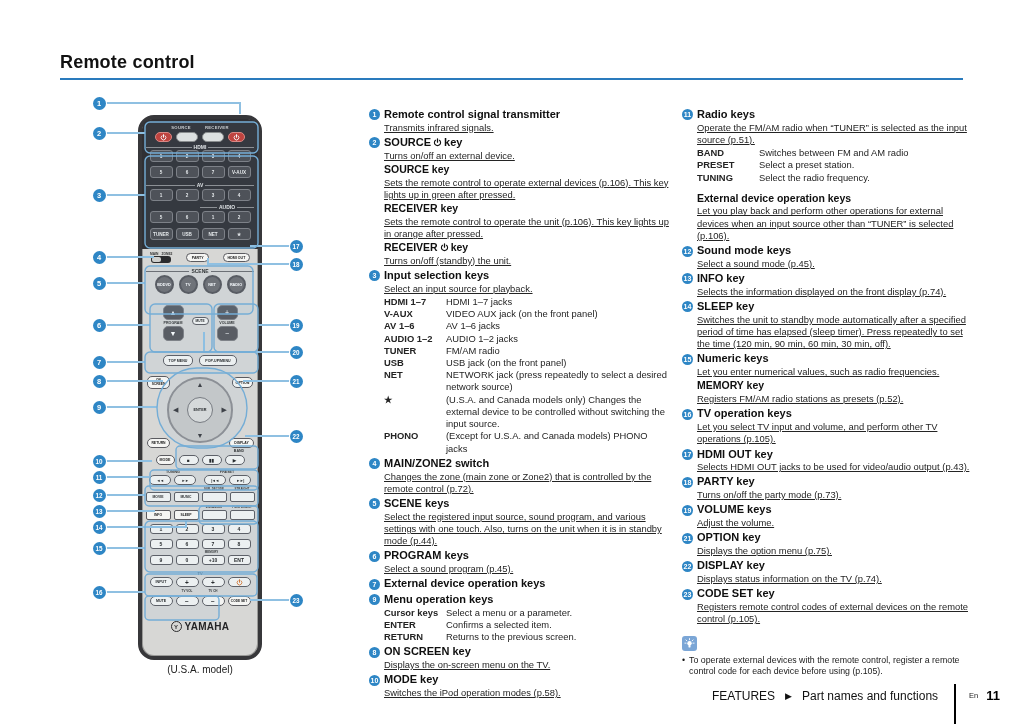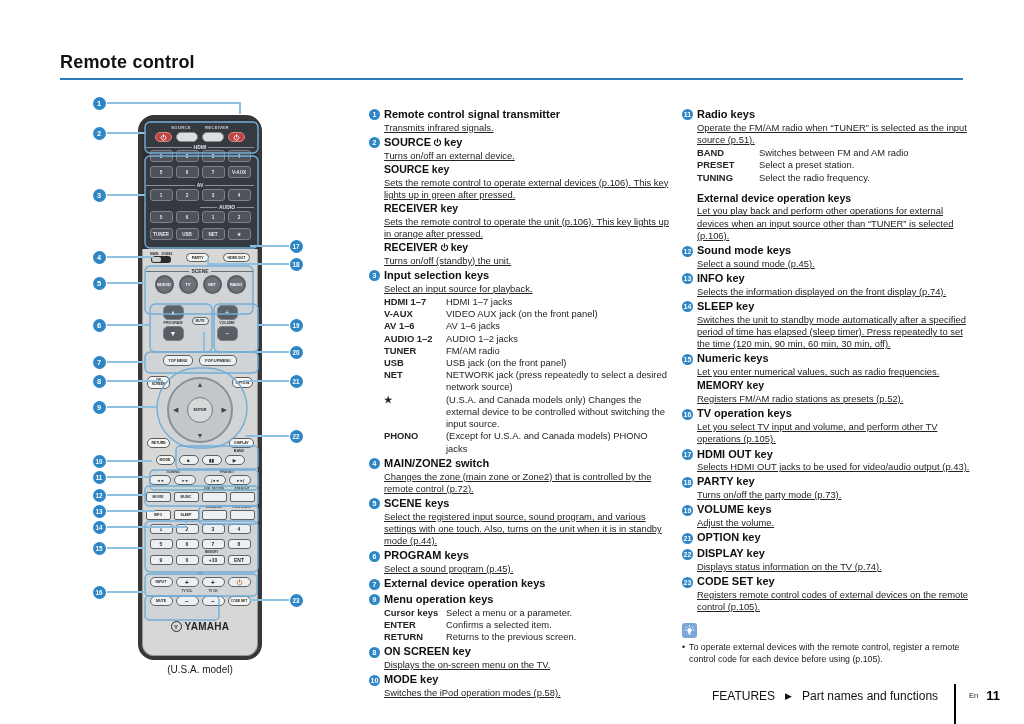--- a/index.html
+++ b/index.html
@@ -725,20 +725,23 @@
         </div>
         <div class="item-body">
           <div class="p-desc">Adjust the volume.</div>
         </div>
       </div>
       <div class="item">
         <div class="item-head">
           <span class="badge two">21</span>
           <span class="item-title">OPTION key</span>
         </div>
+        <div class="item-body">
+          <div class="p-desc">Displays the option menu (p.75).</div>
+        </div>
       </div>
       <div class="item">
         <div class="item-head">
           <span class="badge two">22</span>
           <span class="item-title">DISPLAY key</span>
         </div>
         <div class="item-body">
           <div class="p-desc">Displays status information on the TV (p.74).</div>
         </div>
       </div>

